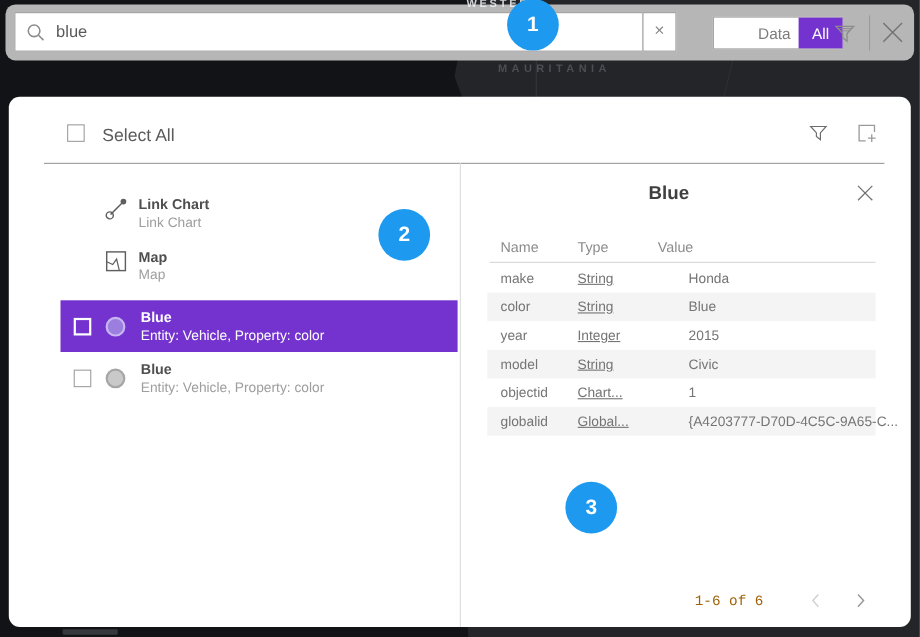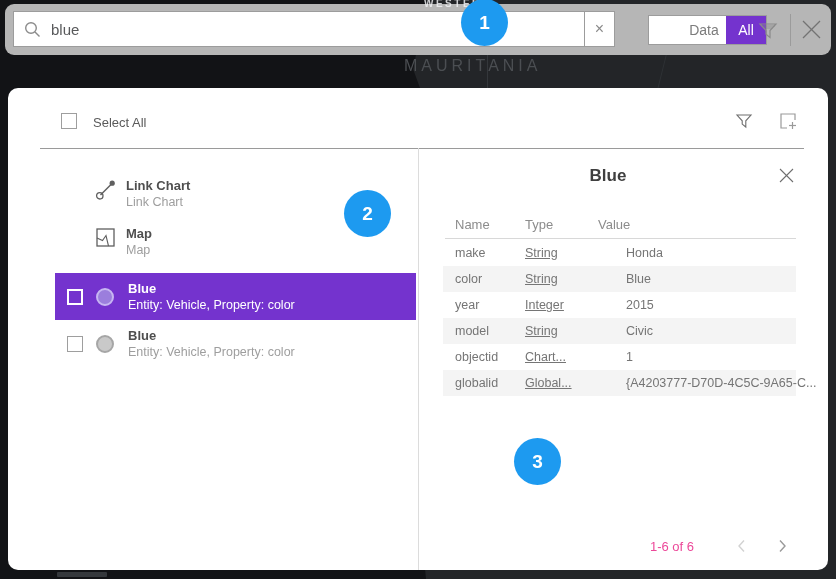--- a/index.html
+++ b/index.html
@@ -16,21 +16,22 @@
   .land {
     left: 0; top: 0; width: 426px; height: 579px;
     background: #121316;
     clip-path: polygon(0 0, 100% 0, 97% 12%, 99% 16%, 94% 55%, 100% 100%, 0 100%);
     z-index: 0;
   }
   .border-line-1 { left: 487px; top: 50px; width: 1px; height: 40px; background: #34373b; z-index: 0; }
   .border-line-2 { left: 662px; top: 48px; width: 1px; height: 44px; background: #2e3134; transform: rotate(14deg); z-index: 0; }
   .country-label {
     left: 404px; top: 57px; width: 200px;
-    font-size: 16px; font-weight: 400; letter-spacing: 4px;
+    text-align: center;
+    font-size: 10px; font-weight: 700; letter-spacing: 4px;
     color: #4b4e52; z-index: 0;
   }
   .top-label-clip { left: 424px; top: 0; width: 88px; height: 9px; overflow: hidden; z-index: 2; }
   .top-label-clip span {
     display: block; margin-top: -2px;
     font-size: 10px; font-weight: 700; letter-spacing: 2.5px;
     color: rgba(238,240,242,0.85);
   }
   .map-smudge { left: 57px; top: 572px; width: 50px; height: 5px; background: #3f4246; opacity: .8; border-radius: 1px; z-index: 0; }
 
@@ -81,21 +82,21 @@
 
   
   .panel {
     left: 8px; top: 88px; width: 820px; height: 482px;
     background: #fff; border-radius: 10px; z-index: 1;
   }
   .sa-check {
     left: 53px; top: 25px; width: 16px; height: 16px;
     border: 1px solid #9e9e9e; background: #fff; cursor: pointer;
   }
-  .sa-label { left: 85px; top: 27px; font-size: 13px; color: #5a5a5a; text-align: right; }
+  .sa-label { left: 85px; top: 27px; font-size: 16px; color: #5a5a5a; text-align: right; }
   .p-funnel { left: 726px; top: 23px; width: 20px; height: 20px; cursor: pointer; }
   .p-addsel { left: 770px; top: 23px; width: 20px; height: 20px; cursor: pointer; }
   .p-divider { left: 32px; top: 60px; width: 764px; height: 1px; background: #9a9a9a; }
   .v-divider { left: 410px; top: 60px; width: 1px; height: 422px; background: #dcdcdc; }
 
   
   .li-icon { left: 87px; width: 22px; height: 23px; }
   .li-text .t1 { font-size: 13px; font-weight: 600; color: #4f4f4f; line-height: 16px; }
   .li-text .t2 { font-size: 12.5px; color: #9e9e9e; line-height: 16px; }
   .li-text { left: 118px; }
@@ -134,21 +135,21 @@
   .tbl { left: 435px; top: 152px; width: 353px; }
   .trow { position: relative; height: 26px; }
   .trow.alt { background: #f4f4f4; }
   .trow span {
     position: absolute; top: 6px;
     font-size: 12.5px; color: #757575; white-space: nowrap;
   }
   .tc1 { left: 12px; } .tc2 { left: 82px; width: 66px; overflow: hidden; text-decoration: underline; }
   .tc3 { left: 155px; width: 195px; overflow: hidden; margin-left: 28px; }
 
-  .pg-label { left: 556px; top: 451px; width: 130px; text-align: right; font-size: 13px; color: #ec4899; }
+  .pg-label { left: 556px; top: 451px; width: 130px; text-align: right; font-size: 13px; color: #a16207; font-family: Liberation Mono, monospace; }
   .pg-prev { left: 726px; top: 450px; width: 16px; height: 16px; cursor: default; }
   .pg-next { left: 766px; top: 450px; width: 16px; height: 16px; cursor: pointer; }
 </style>
 </head>
 <body>
 
 <div id="stage">
 
   <div class="abs land"></div>
   <div class="abs border-line-1"></div>

